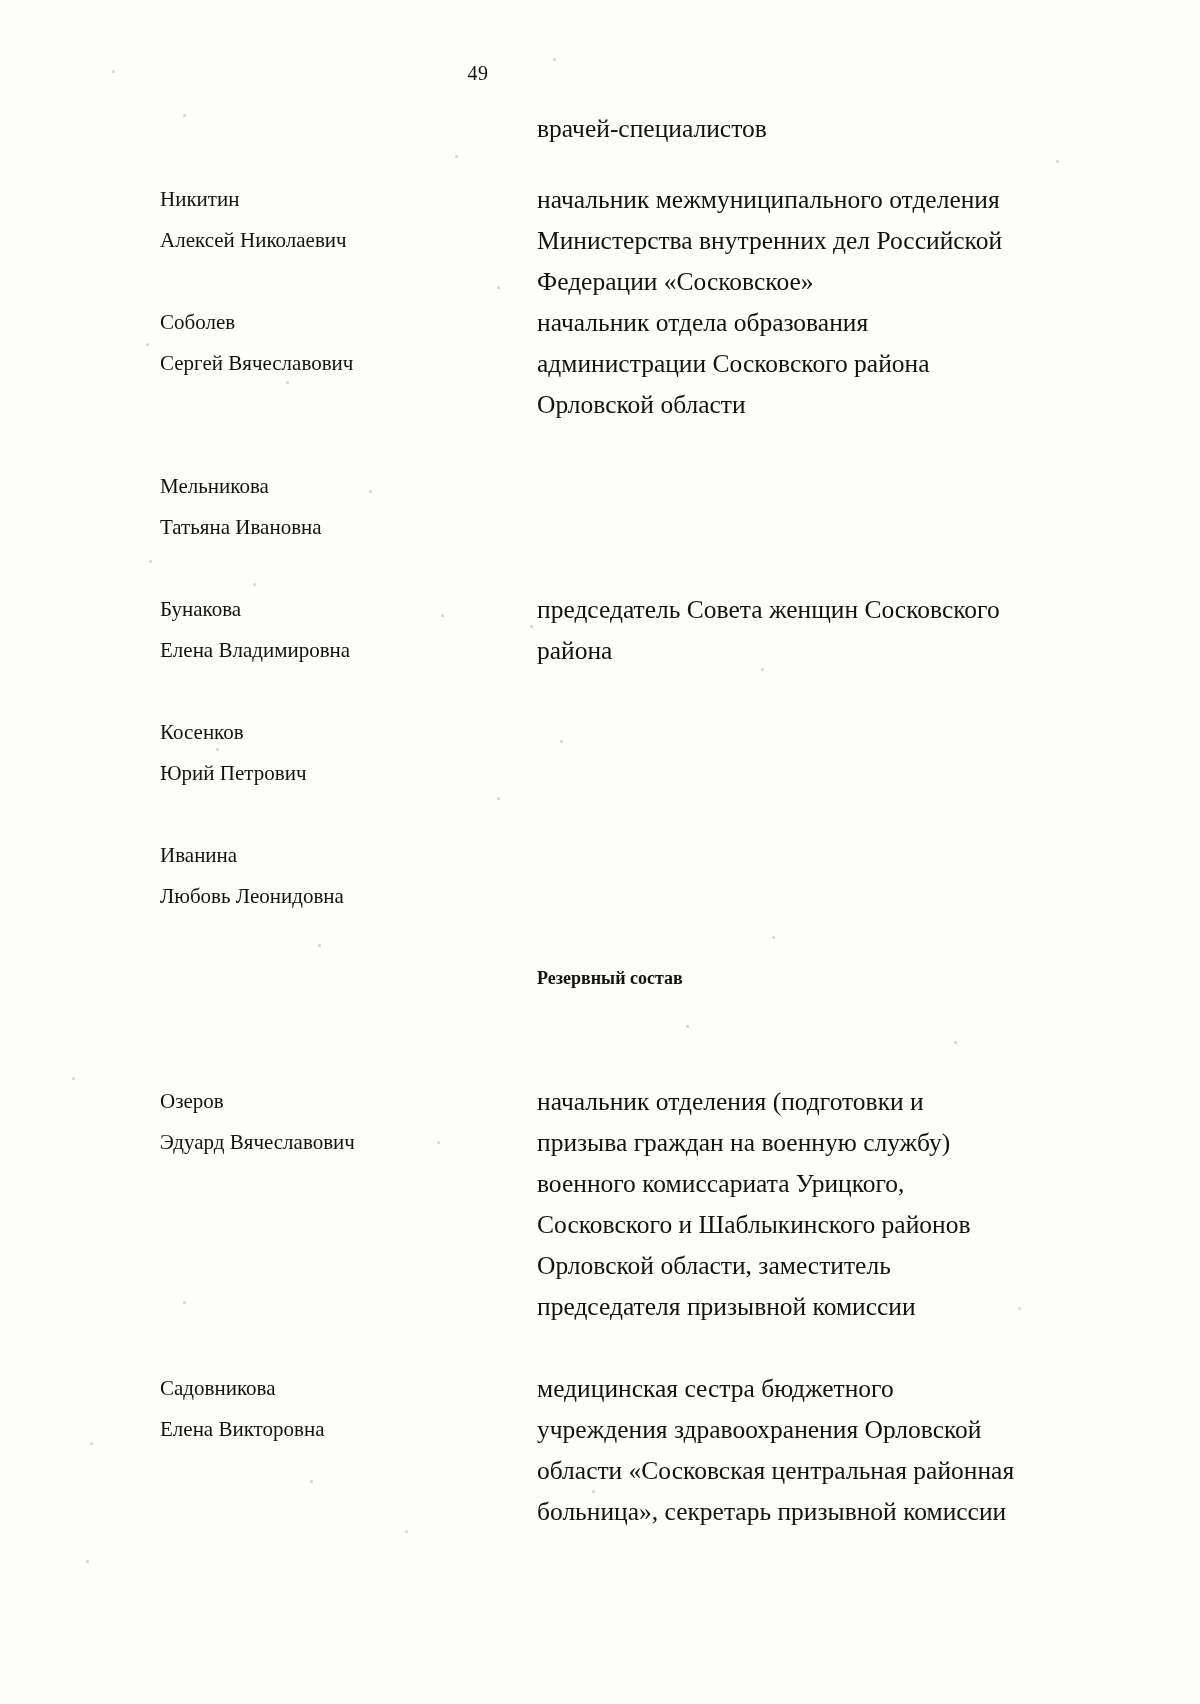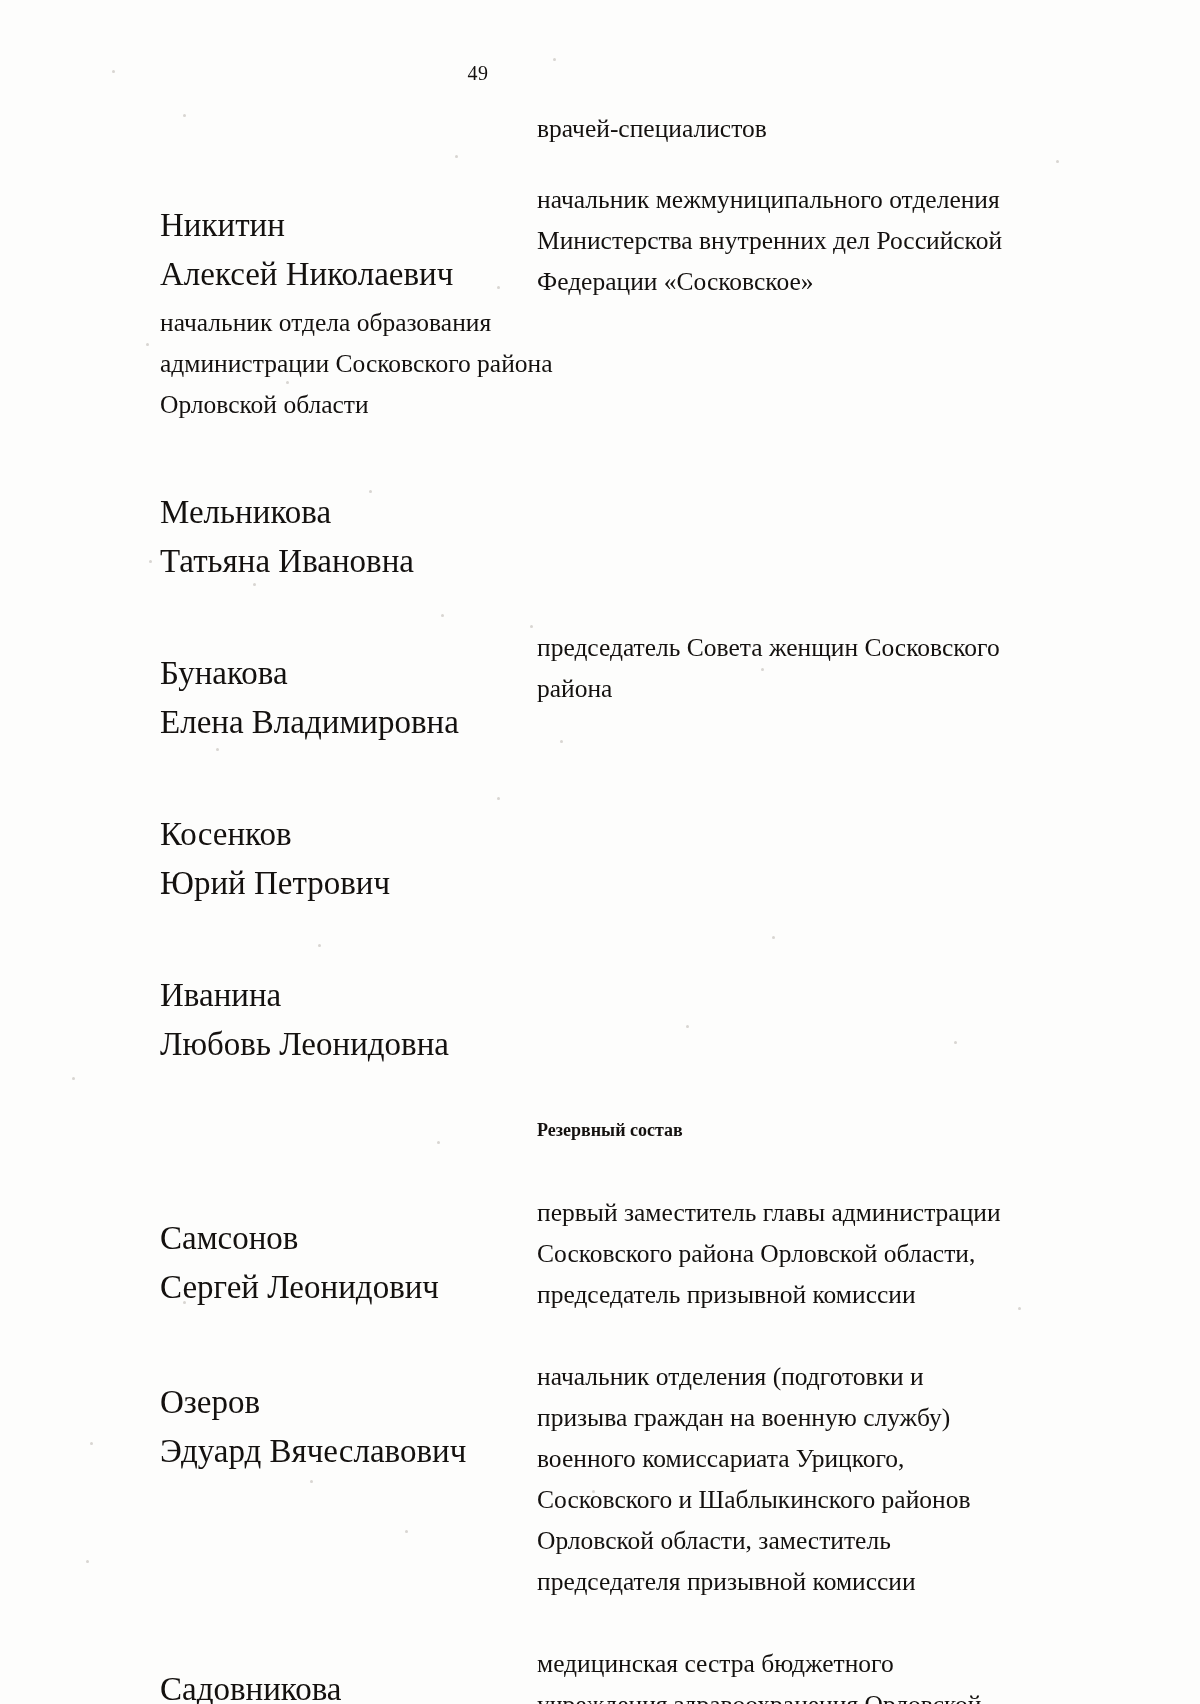--- a/index.html
+++ b/index.html
@@ -55,24 +55,23 @@
 
   .entry {
     display: flex;
     align-items: flex-start;
     width: 900px;
   }
 
   .entry .name {
     width: 377px;
     flex: 0 0 377px;
-    font-size: 33px;
-    line-height: 49px;
+    font-size: 21px;
+    line-height: 41px;
     white-space: pre-line;
-    margin-top: 22px;
   }
 
   .entry .desc {
     flex: 1 1 auto;
     font-size: 25.5px;
     line-height: 41px;
     white-space: pre-line;
   }
 
   .section-heading {
@@ -134,20 +133,22 @@
       <div class="name">Никитин
 Алексей Николаевич</div>
       <div class="desc">начальник межмуниципального отделения
 Министерства внутренних дел Российской
 Федерации «Сосковское»</div>
     </div>
 
     <div class="gap-0"></div>
 
     <div class="entry">
+      <div class="name">Соболев
+Сергей Вячеславович</div>
       <div class="desc">начальник отдела образования
 администрации Сосковского района
 Орловской области</div>
     </div>
 
     <div class="gap-lg"></div>
 
     <div class="entry">
       <div class="name">Мельникова
 Татьяна Ивановна</div>
@@ -175,27 +176,20 @@
       <div class="name">Иванина
 Любовь Леонидовна</div>
     </div>
 
     <div class="gap-lg"></div>
 
     <div class="section-heading">Резервный состав</div>
 
     <div class="gap-lg"></div>
 
-    <div class="entry">
-      <div class="name">Самсонов
-Сергей Леонидович</div>
-      <div class="desc">первый заместитель главы администрации
-Сосковского района Орловской области,
-председатель призывной комиссии</div>
-    </div>
 
     <div class="gap-lg"></div>
 
     <div class="entry">
       <div class="name">Озеров
 Эдуард Вячеславович</div>
       <div class="desc">начальник отделения (подготовки и
 призыва граждан на военную службу)
 военного комиссариата Урицкого,
 Сосковского и Шаблыкинского районов

